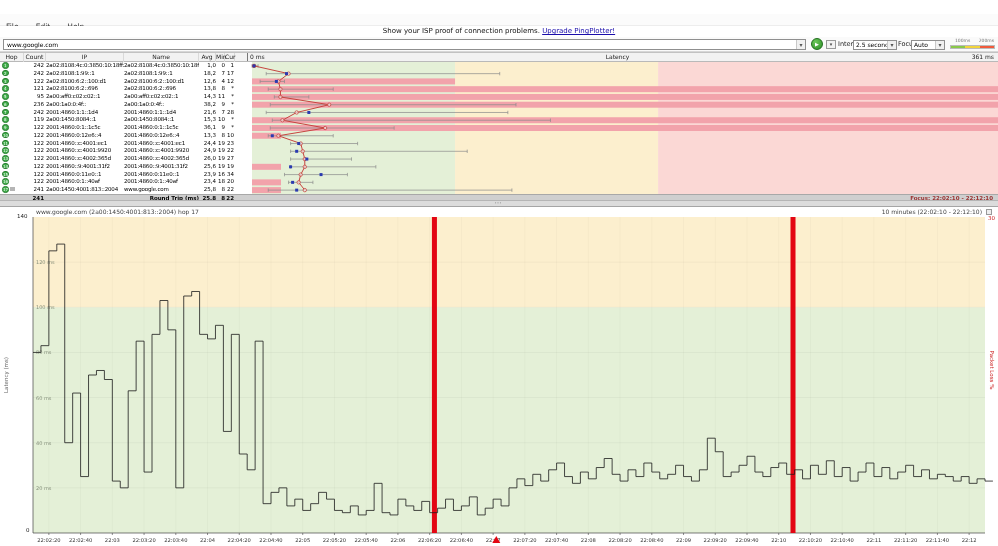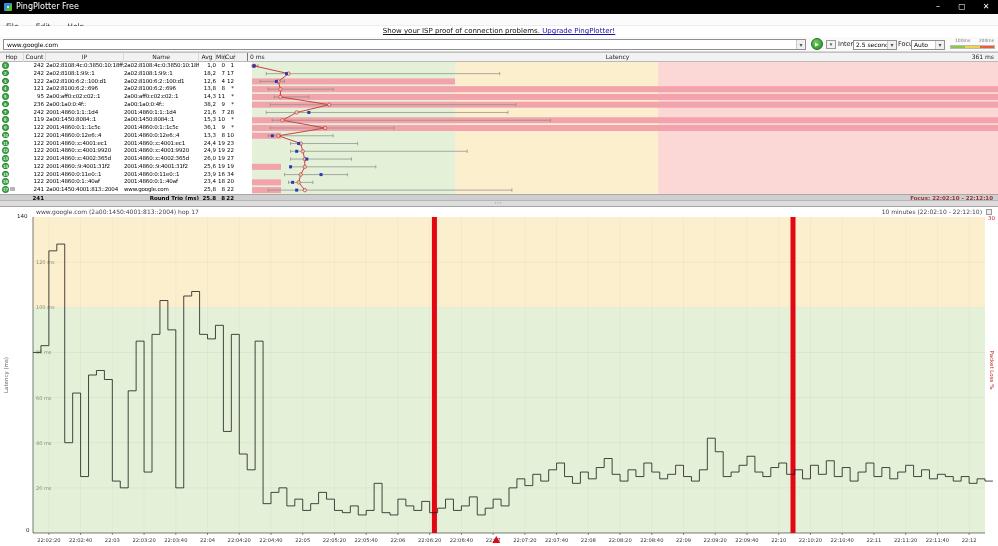--- a/index.html
+++ b/index.html
@@ -10,21 +10,21 @@
   .titlebar{position:absolute;left:0;top:0;width:998px;height:14px;background:#000;color:#fff;}
   .app-icon{position:absolute;left:4px;top:3px;width:8px;height:8px;background:linear-gradient(135deg,#2f8fdc 0 50%,#59b93c 50% 100%);border-radius:1px;}
   .app-icon:after{content:"";position:absolute;left:3px;top:3px;width:2px;height:2px;background:#fff;border-radius:50%;}
   .title-text{position:absolute;left:16px;top:0;font-size:8px;line-height:14px;}
   .winbtns{position:absolute;right:0;top:0;height:14px;display:flex;}
   .winbtn{width:24px;height:14px;text-align:center;font-size:8px;line-height:14px;color:#fff;}
   
   .menubar{position:absolute;left:0;top:14px;width:998px;height:12px;background:#fbfbfb;border-bottom:1px solid #ededed;}
   .menu-item{display:inline-block;padding:0 6px;font-size:7.5px;line-height:12px;color:#333;}
   
-  .notice{position:absolute;left:0;top:26px;width:998px;height:11px;text-align:center;font-size:7px;line-height:11px;color:#111;background:#fff;text-decoration:underline;}
+  .notice{position:absolute;left:0;top:26px;width:998px;height:11px;text-align:center;font-size:7px;line-height:11px;color:#111;background:#fff;}
   .notice a{color:#1a0dab;text-decoration:underline;}
   
   .toolbar{position:absolute;left:0;top:37px;width:998px;height:15px;background:#fafafa;border-bottom:1px solid #d7d7d7;}
   .combo{position:absolute;background:#fff;border:1px solid #8f8f8f;font-size:6px;color:#000;}
   .combo .arrow{position:absolute;right:0;top:0;bottom:0;width:9px;border-left:1px solid #c8c8c8;background:#f0f0f0;text-align:center;color:#555;}
   .target-combo{left:3px;top:2px;width:803px;height:11px;line-height:9px;padding-left:3px;}
   .target-combo .arrow{font-size:6px;line-height:9px;}
   .play-btn{position:absolute;left:811px;top:1px;width:12px;height:12px;border-radius:50%;
             background:radial-gradient(circle at 35% 30%,#6cc85a,#2d8f27);border:1px solid #1f6d1c;color:#fff;
             font-size:5px;line-height:10px;text-align:center;}
@@ -69,29 +69,20 @@
   .axis-label{position:absolute;font-size:5.5px;color:#222;}
   .rot-left{position:absolute;left:-14px;top:165px;width:40px;font-size:5.5px;color:#666;transform:rotate(-90deg);text-align:center;}
   .rot-right{position:absolute;left:968px;top:160px;width:48px;font-size:5.5px;color:#cc2222;transform:rotate(90deg);text-align:center;}
   .pl-max{position:absolute;right:3px;top:8px;font-size:5.5px;color:#cc2222;}
 </style>
 </head>
 <body>
 
 <div class="win">
 
-  <div class="titlebar">
-    <span class="app-icon"></span>
-    <span class="title-text">PingPlotter Free</span>
-    <span class="winbtns">
-      <span class="winbtn">–</span>
-      <span class="winbtn">▢</span>
-      <span class="winbtn">✕</span>
-    </span>
-  </div>
 
   <div class="menubar">
     <span class="menu-item">File</span>
     <span class="menu-item">Edit</span>
     <span class="menu-item">Help</span>
   </div>
 
   <div class="notice">
     <span>Show your ISP proof of connection problems.</span>
     <a href="#">Upgrade PingPlotter!</a>

